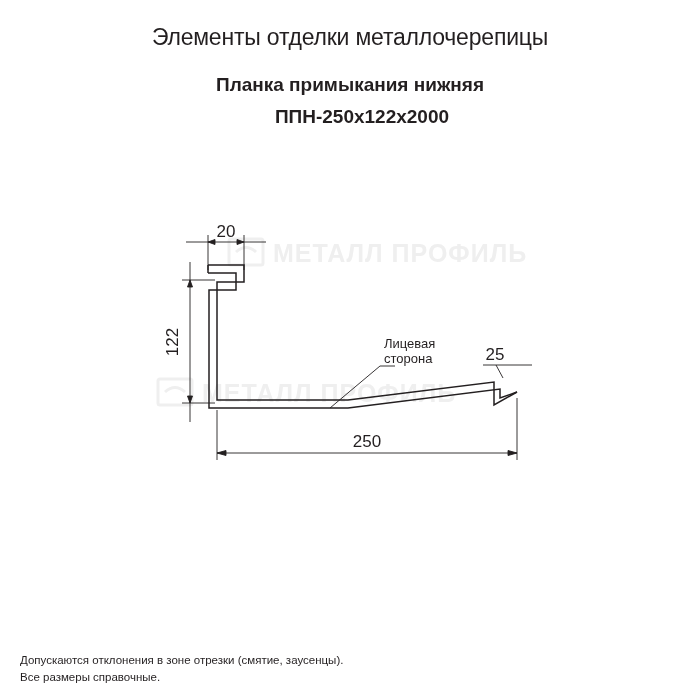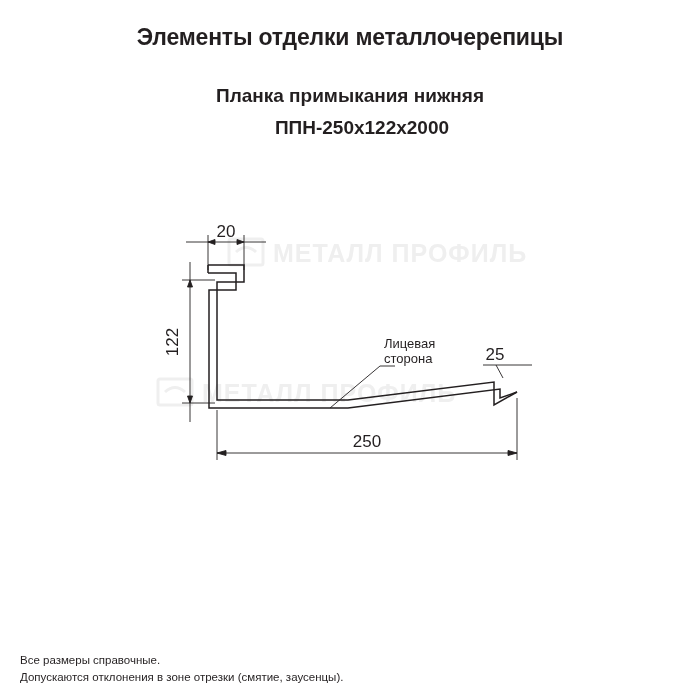--- a/index.html
+++ b/index.html
@@ -22,28 +22,28 @@
   }
   .title-block {
     position: absolute;
     top: 22px;
     left: 0;
     width: 700px;
     text-align: center;
   }
   .title-main {
     font-size: 23px;
-    font-weight: bold;
+    font-weight: normal;
     letter-spacing: -0.2px;
     line-height: 30px;
   }
   .title-sub1 {
     font-size: 19px;
     font-weight: bold;
-    margin-top: 31px;
+    margin-top: 20px;
     line-height: 26px;
   }
   .title-sub2 {
     font-size: 19px;
     font-weight: bold;
     margin-top: 6px;
     line-height: 26px;
     padding-left: 24px;
   }
   .drawing {
@@ -157,17 +157,17 @@
         <line x1="330" y1="238" x2="380" y2="196"></line>
         <line x1="380" y1="196" x2="395" y2="196"></line>
       </g>
       <text class="note-text" x="384" y="178">Лицевая</text>
       <text class="note-text" x="384" y="193">сторона</text>
 
     </svg>
   </div>
 
   <div class="footer">
+    <div>Допускаются отклонения в зоне отрезки (смятие, заусенцы).</div>
     <div>Все размеры справочные.</div>
-    <div>Допускаются отклонения в зоне отрезки (смятие, заусенцы).</div>
   </div>
 
 </div>
 
 </body></html>

